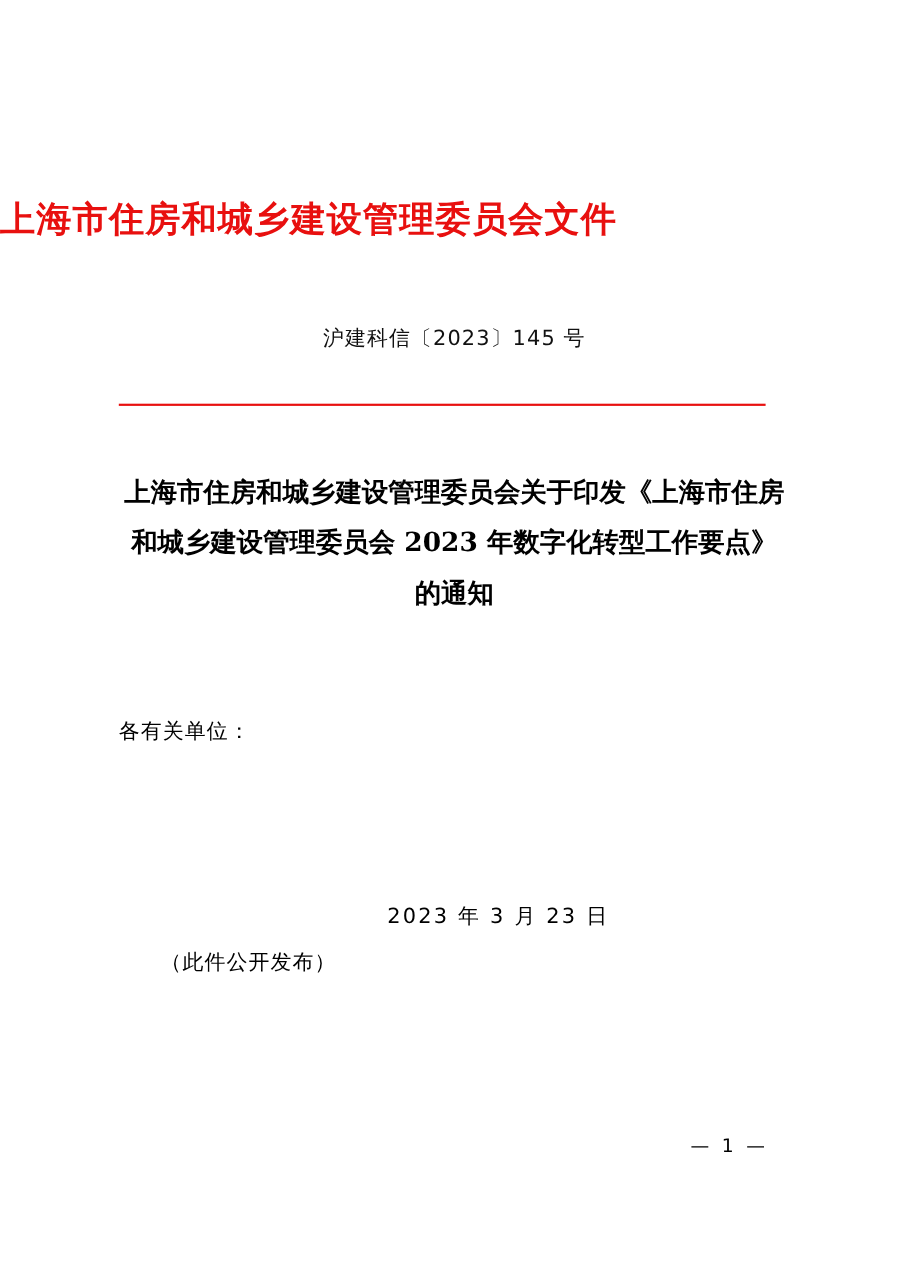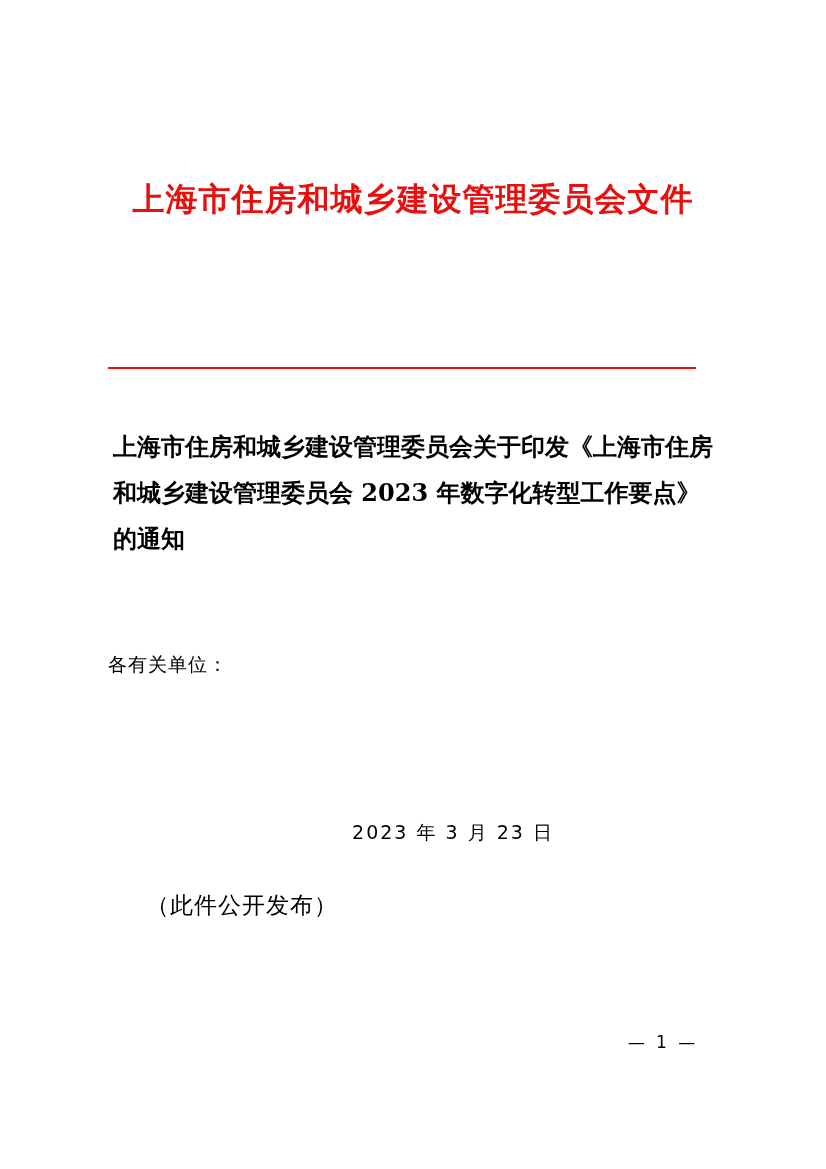--- a/index.html
+++ b/index.html
@@ -19,21 +19,20 @@
     position: relative;
     width: 826px;
     height: 1169px;
     box-sizing: border-box;
   }
   .doc-header {
     position: absolute;
     top: 178px;
     left: 0;
     width: 826px;
-    text-align: center;
     color: #e8100f;
     font-size: 32px;
     font-weight: bold;
     letter-spacing: 1px;
     font-family: "DejaVu Serif", "Liberation Serif", serif;
   }
   .doc-number {
     position: absolute;
     top: 295px;
     left: 0;
@@ -50,20 +49,21 @@
     left: 108px;
     width: 588px;
     height: 2px;
     background: #e8100f;
   }
   .doc-title {
     position: absolute;
     top: 424px;
     left: 113px;
     width: 600px;
+    text-align: center;
     font-size: 24px;
     font-weight: bold;
     line-height: 46px;
     font-family: "DejaVu Serif", "Liberation Serif", serif;
     color: #000000;
   }
   .salutation {
     position: absolute;
     top: 608px;
     left: 108px;
@@ -91,23 +91,23 @@
     width: 826px;
     text-align: center;
     padding-left: 80px;
     box-sizing: border-box;
     font-size: 19px;
     letter-spacing: 2px;
     font-family: "DejaVu Sans", "Liberation Sans", sans-serif;
   }
   .publish-note {
     position: absolute;
-    top: 890px;
+    top: 862px;
     left: 146px;
-    font-size: 23px;
+    font-size: 19px;
     letter-spacing: 1px;
     font-family: Liberation Mono, monospace;
   }
   .page-number {
     position: absolute;
     top: 1032px;
     left: 0;
     width: 826px;
     text-align: center;
     padding-left: 500px;
@@ -117,20 +117,21 @@
     font-family: "DejaVu Sans", "Liberation Sans", sans-serif;
   }
 </style>
 </head>
 <body>
 
 <div class="page">
 
   <div class="doc-header">上海市住房和城乡建设管理委员会文件</div>
 
+  <div class="doc-number">沪建科信〔2023〕145 号</div>
 
   <div class="red-rule"></div>
 
   <div class="doc-title">上海市住房和城乡建设管理委员会关于印发《上海市住房和城乡建设管理委员会 2023 年数字化转型工作要点》的通知</div>
 
   <div class="salutation">各有关单位：</div>
 
 
   <div class="doc-date">2023 年 3 月 23 日</div>
 

